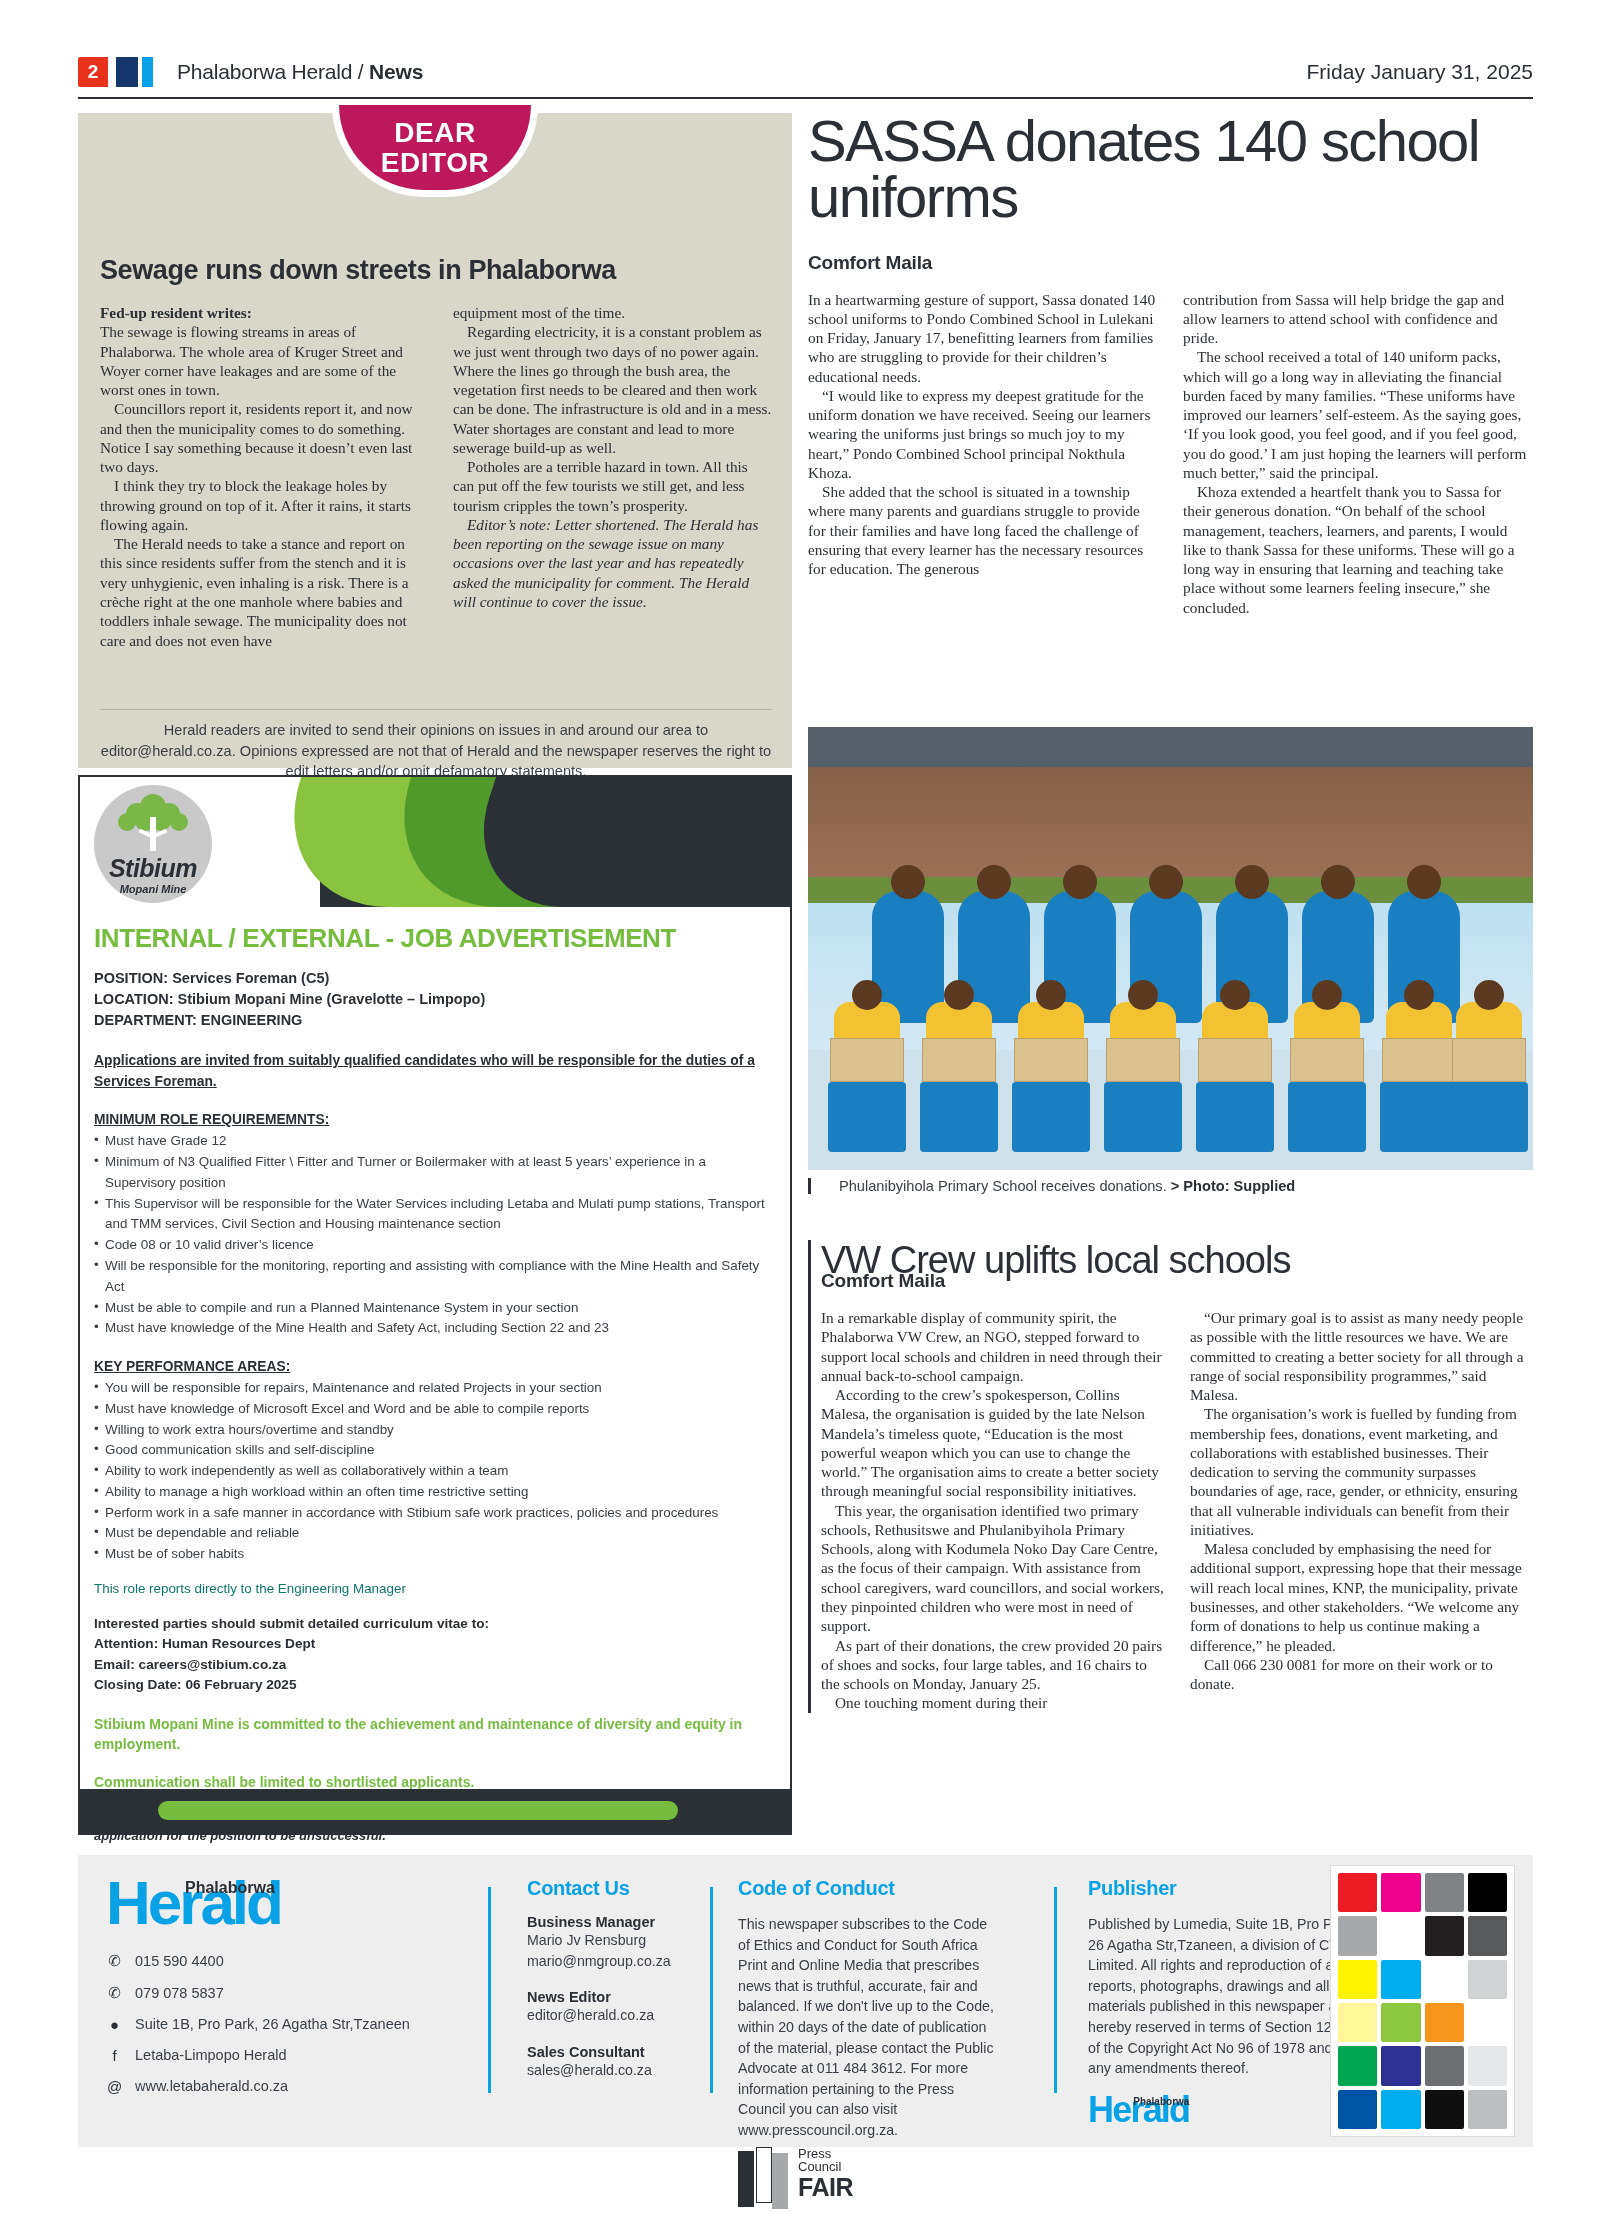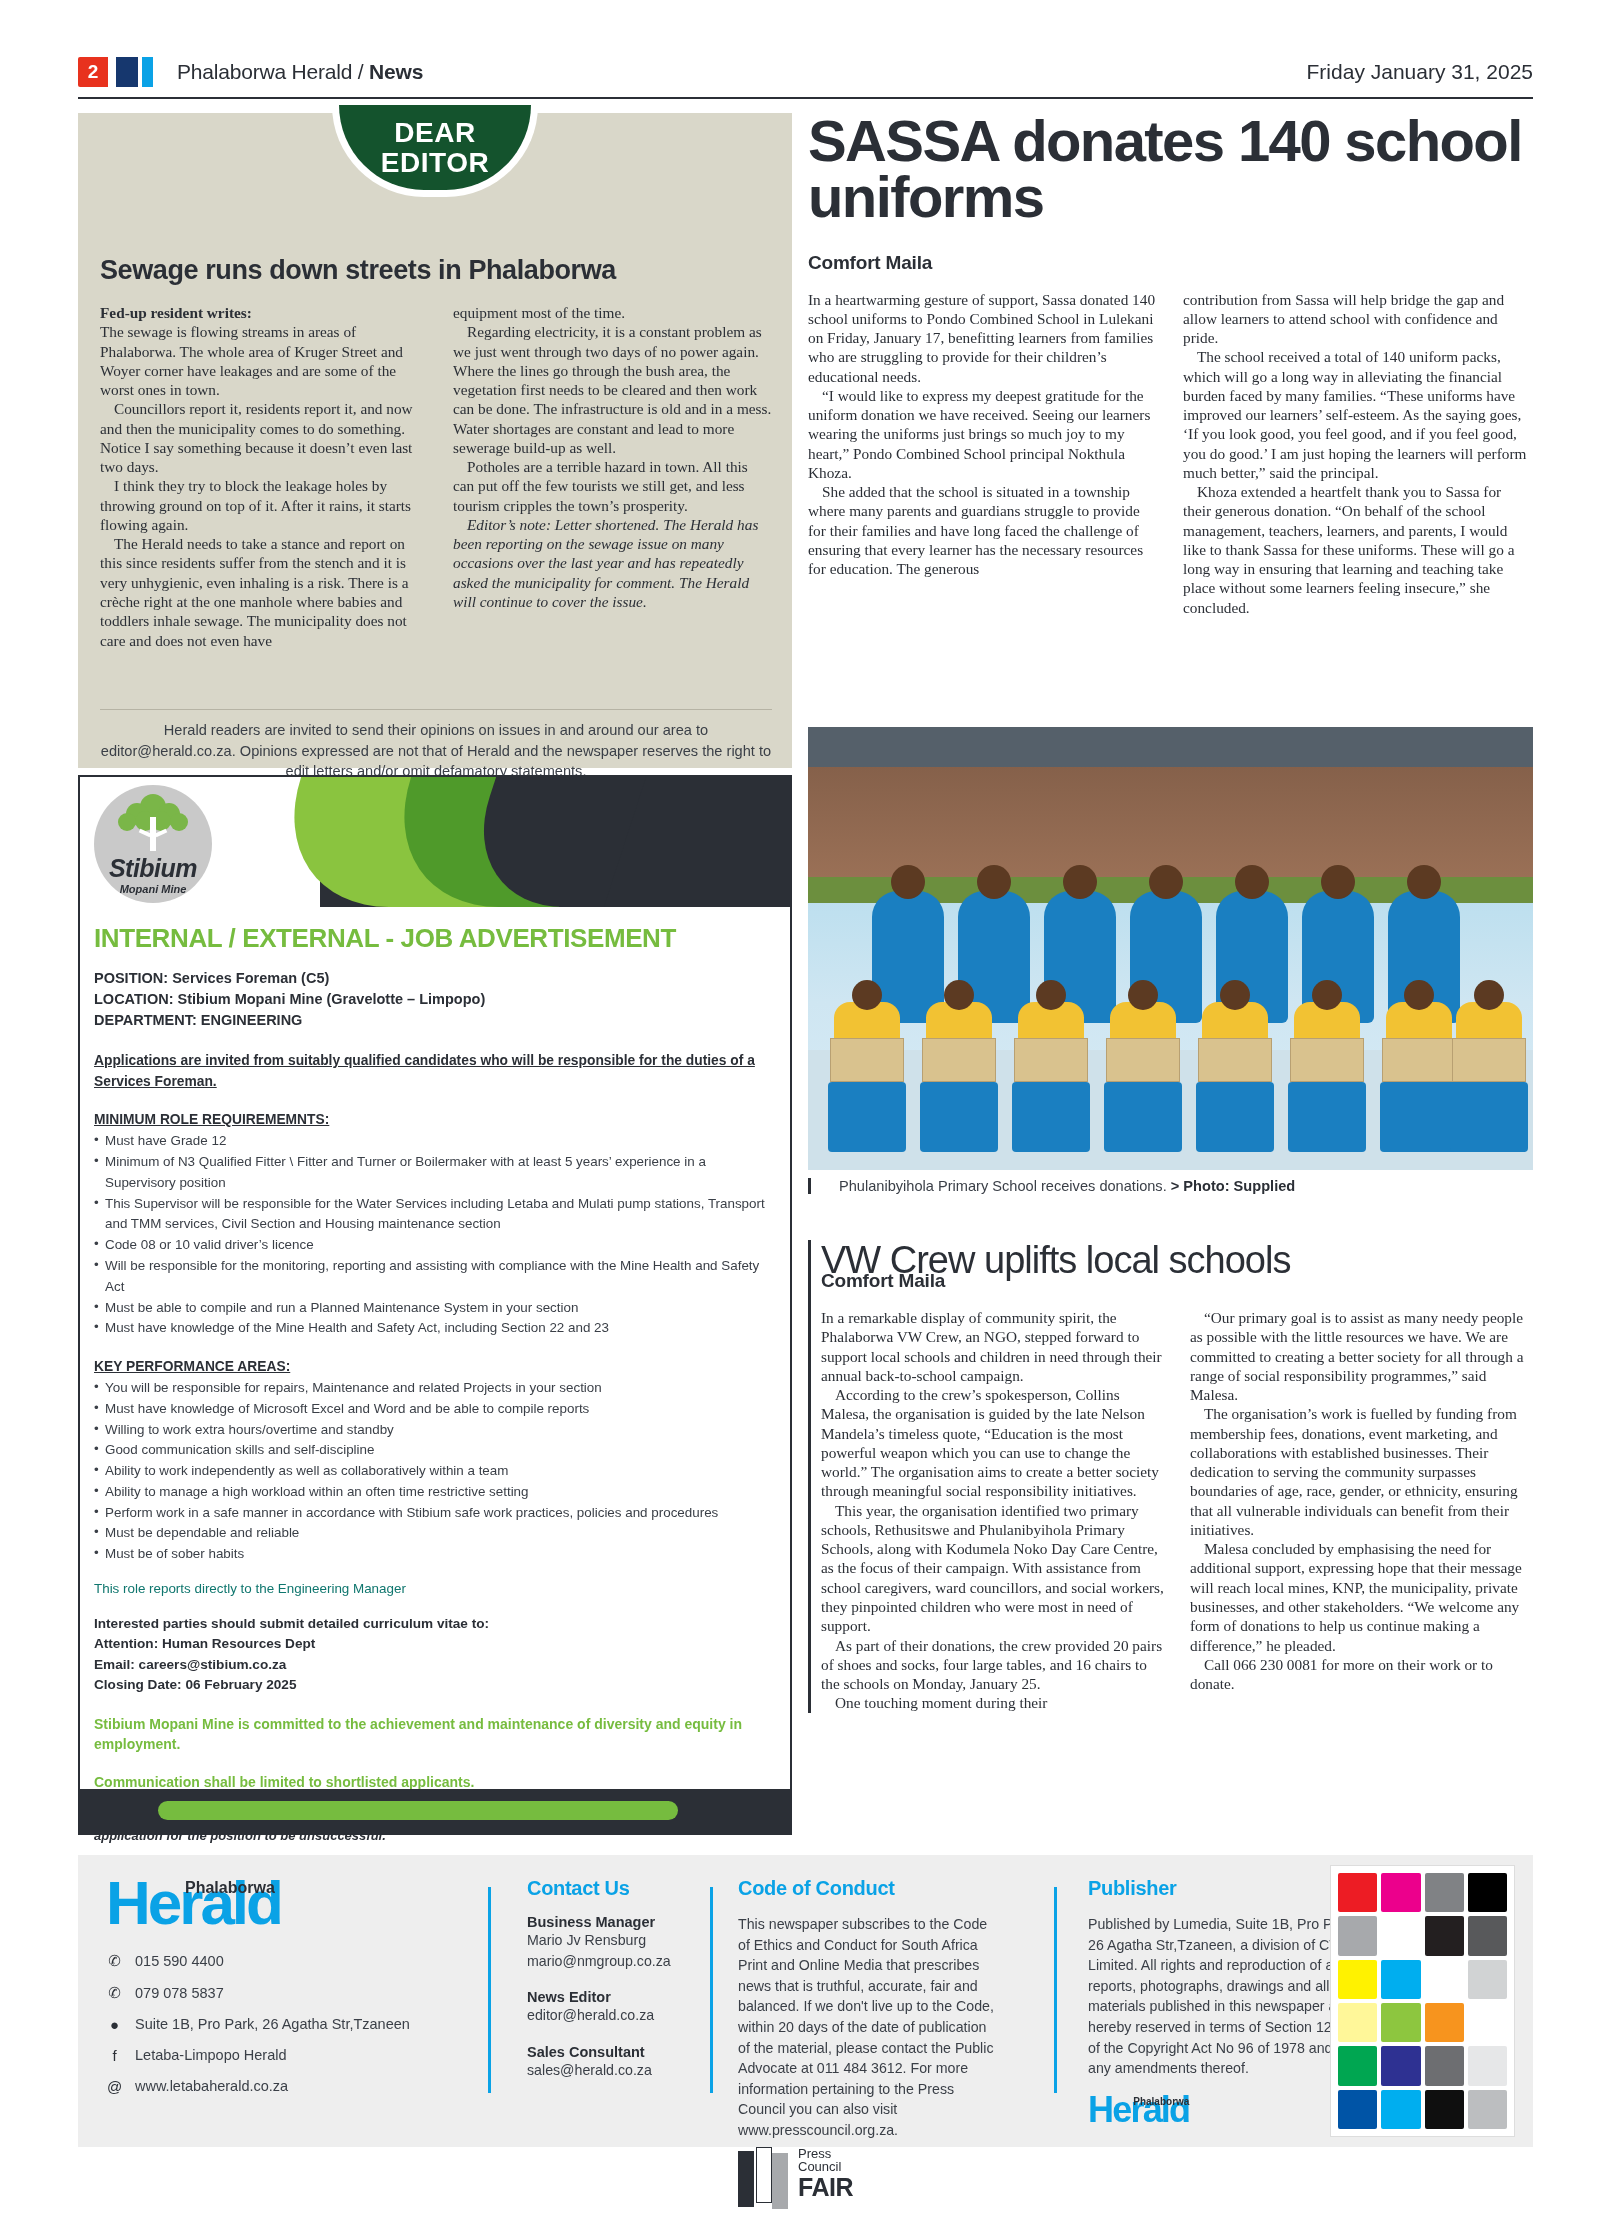--- a/index.html
+++ b/index.html
@@ -29,21 +29,21 @@
   .mh-date { margin-left:auto; font-size:21px; color:#2b2f36; }
   .mh-rule { position:absolute; left:0; top:40px; width:100%; height:2px; background:#2b2f36; }
 
   
   .letters {
     position:absolute; left:78px; top:113px; width:714px; height:655px;
     background:#d9d7c9;
   }
   .dear-editor {
     position:absolute; left:50%; top:-8px; transform:translateX(-50%);
-    width:206px; height:92px; background:#14532d;
+    width:206px; height:92px; background:#be185d;
     border-radius:0 0 108px 108px;
     border:7px solid #fff; border-top:none;
     display:flex; flex-direction:column; align-items:center; justify-content:center;
     color:#fff; font-weight:bold; font-size:28px; line-height:1.05; letter-spacing:.5px;
   }
   .letters-head {
     position:absolute; left:22px; top:142px; width:660px;
     font-size:27px; font-weight:bold; letter-spacing:-.4px; color:#2b2f36;
   }
   .letters-cols {
@@ -114,21 +114,21 @@
   .ad-note { margin:16px 0 0 14px; font-size:13.4px; color:#0f766e; }
   .ad-apply { margin:18px 0 0 14px; font-size:13.6px; font-weight:bold; line-height:1.5; }
   .ad-green { margin:18px 14px 0 14px; font-size:14px; font-weight:bold; color:#76bc3f; line-height:1.45; }
   .ad-italic { margin:16px 14px 0 14px; font-size:13px; font-weight:bold; font-style:italic; line-height:1.45; }
   .ad-footbar { position:absolute; left:0; bottom:0; width:100%; height:44px; background:#2b2f36; }
   .ad-footbar .pill { position:absolute; left:78px; top:12px; width:520px; height:19px; background:#76bc3f; border-radius:10px; }
 
   
   .rightcol { position:absolute; left:808px; top:113px; width:725px; }
   .sassa-head {
-    font-size:58px; font-weight:bold; line-height:.97; letter-spacing:-1.6px; color:#2b2f36;
+    font-size:58px; font-weight:normal; line-height:.97; letter-spacing:-1.6px; color:#2b2f36;
     margin:0;
   }
   .byline { font-size:19px; font-weight:bold; color:#2b2f36; margin-top:26px; letter-spacing:-.2px; }
   .art-cols {
     display:flex; gap:26px; margin-top:16px;
     font-family:"Liberation Serif", serif; font-size:15.3px; line-height:1.26; color:#2b2f36;
   }
   .art-cols .col { width:349px; }
   .art-cols p { margin:0; text-indent:14px; }
   .art-cols p.noind { text-indent:0; }

